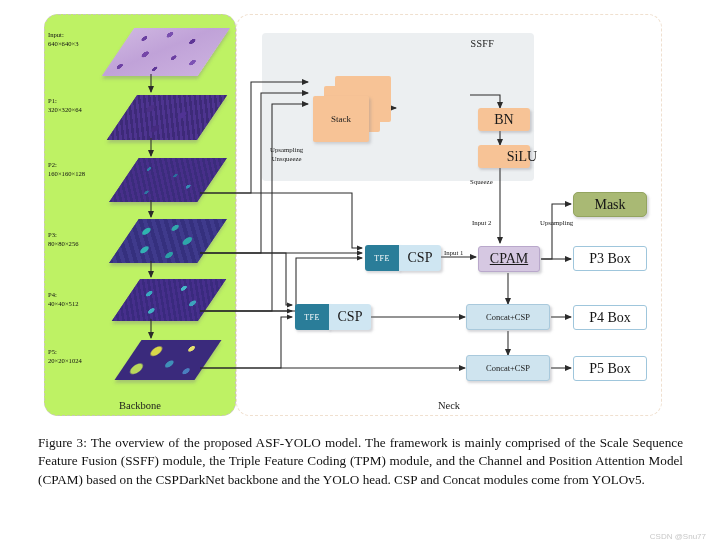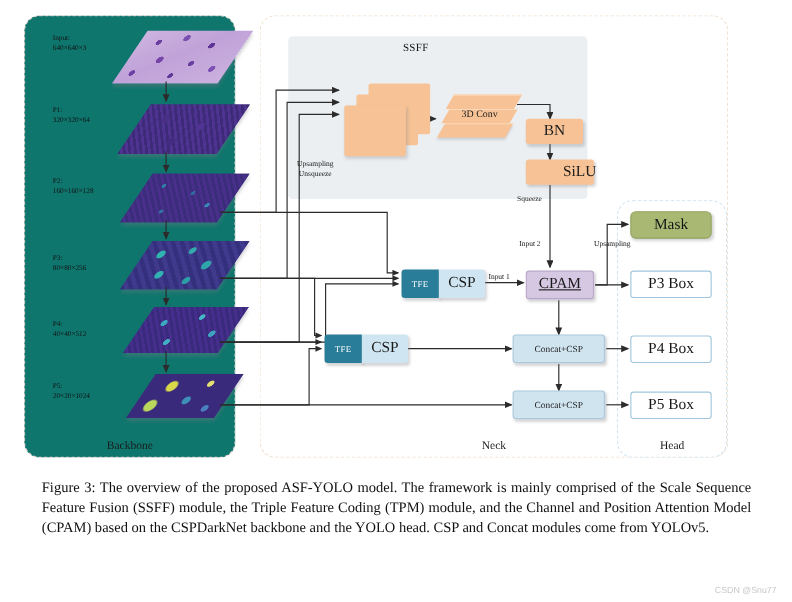--- a/index.html
+++ b/index.html
@@ -5,34 +5,34 @@
   html,body{margin:0;padding:0;}
   body{
     width:720px;height:547px;background:#ffffff;
     font-family:"Liberation Sans",sans-serif;
     overflow:hidden;position:relative;
   }
   #fig{position:absolute;left:0;top:0;width:720px;height:430px;}
 
   
   .container{position:absolute;border-radius:14px;}
-  #backbone-container{left:22px;top:14px;width:190px;height:400px;
-    border:1.4px dashed #c9c3bd;background:#0f766e;}
+  #backbone-container{left:44px;top:14px;width:190px;height:400px;
+    border:1.4px dashed #c9c3bd;background:#bef264;}
   #neck-container{left:236px;top:14px;width:424px;height:400px;
     border:1.4px dashed #f0e0cf;background:#ffffff;}
   #head-container{left:561px;top:182px;width:98px;height:232px;
     border:1.4px dashed #cfe2ef;background:#ffffff;}
   .container-label{position:absolute;bottom:4px;left:0;width:100%;
     text-align:center;font-size:10.5px;color:#1c1c1c;
     font-family:"Liberation Serif",serif;}
 
   
   #ssff-panel{position:absolute;left:262px;top:33px;width:272px;height:148px;
     background:#eceff1;border-radius:4px;}
-  #ssff-title{position:absolute;left:262px;top:38px;width:232px;text-align:center;
+  #ssff-title{position:absolute;left:262px;top:38px;width:232px;text-align:right;
     font-size:10px;color:#161616;font-family:"Liberation Serif",serif;letter-spacing:.3px;}
 
   
   .fmap-wrap{position:absolute;}
   .fmap{width:100%;height:100%;
     transform:skewX(-34deg);
     box-shadow:2px 3px 3px rgba(120,120,130,.35);}
   .lbl{position:absolute;font-size:6.6px;line-height:8.4px;color:#111;
     font-family:"Liberation Serif",serif;white-space:pre;}
 
@@ -132,23 +132,20 @@
 <body>
 
 <div id="fig">
 
   <div class="container" id="backbone-container">
     <div class="container-label">Backbone</div>
   </div>
   <div class="container" id="neck-container">
     <div class="container-label">Neck</div>
   </div>
-  <div class="container" id="head-container">
-    <div class="container-label">Head</div>
-  </div>
 
   <div id="ssff-panel"></div>
   <div id="ssff-title">SSFF</div>
 
   <div class="fmap-wrap" style="left:118px;top:28px;width:96px;height:48px;">
     <div class="fmap m-input"></div>
   </div>
   <div class="lbl" style="left:48px;top:31px;">Input:</div>
   <div class="lbl" style="left:48px;top:40px;">640×640×3</div>
 
@@ -234,31 +231,26 @@
 
       <path d="M551,317 L571,317" marker-end="url(#ah)"></path>
       <path d="M551,368 L571,368" marker-end="url(#ah)"></path>
     </g>
   </svg>
 
   <div id="stack-group">
     <div class="sl sl1"></div>
     <div class="sl sl2"></div>
     <div class="sl sl3"></div>
-  </div>
-
-  <div id="conv3d-group">
-    <div class="slab s1"></div>
-    <div class="slab s2"></div>
-    <div class="slab s3"></div>
-    <div id="conv3d-label">3D Conv</div>
-  </div>
+    <div id="stack-label">Stack</div>
+  </div>
+
 
   <div class="node orange node-shadow" style="left:478px;top:108px;width:52px;height:23px;">BN</div>
-  <div class="node orange node-shadow" style="left:478px;top:145px;width:62px;height:23px;padding-left:36px;">SiLU</div>
+  <div class="node orange node-shadow" style="left:478px;top:145px;width:52px;height:23px;padding-left:36px;">SiLU</div>
 
   <div class="edge-label" style="left:270px;top:146px;">Upsampling
  Unsqueeze</div>
   <div class="edge-label" style="left:470px;top:178px;">Squeeze</div>
   <div class="edge-label" style="left:472px;top:219px;">Input 2</div>
   <div class="edge-label" style="left:444px;top:249px;">Input 1</div>
   <div class="edge-label" style="left:540px;top:219px;">Upsampling</div>
 
   <div class="node tfe node-shadow" style="left:365px;top:245px;width:34px;height:26px;border-radius:3px 0 0 3px;">TFE</div>
   <div class="node csp node-shadow" style="left:399px;top:245px;width:42px;height:26px;border-radius:0 3px 3px 0;">CSP</div>

